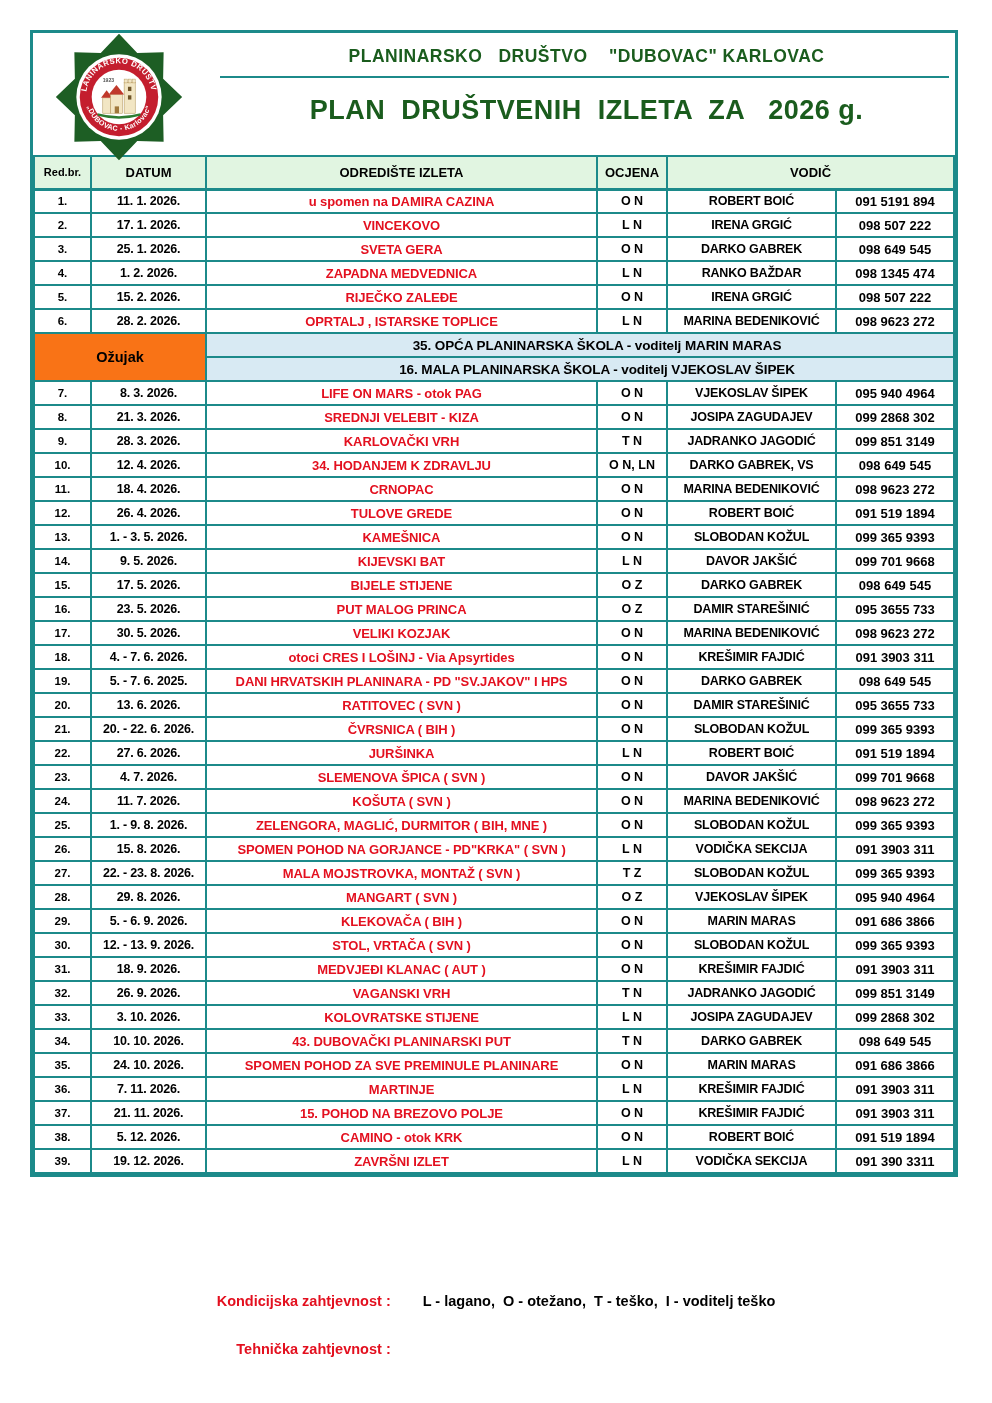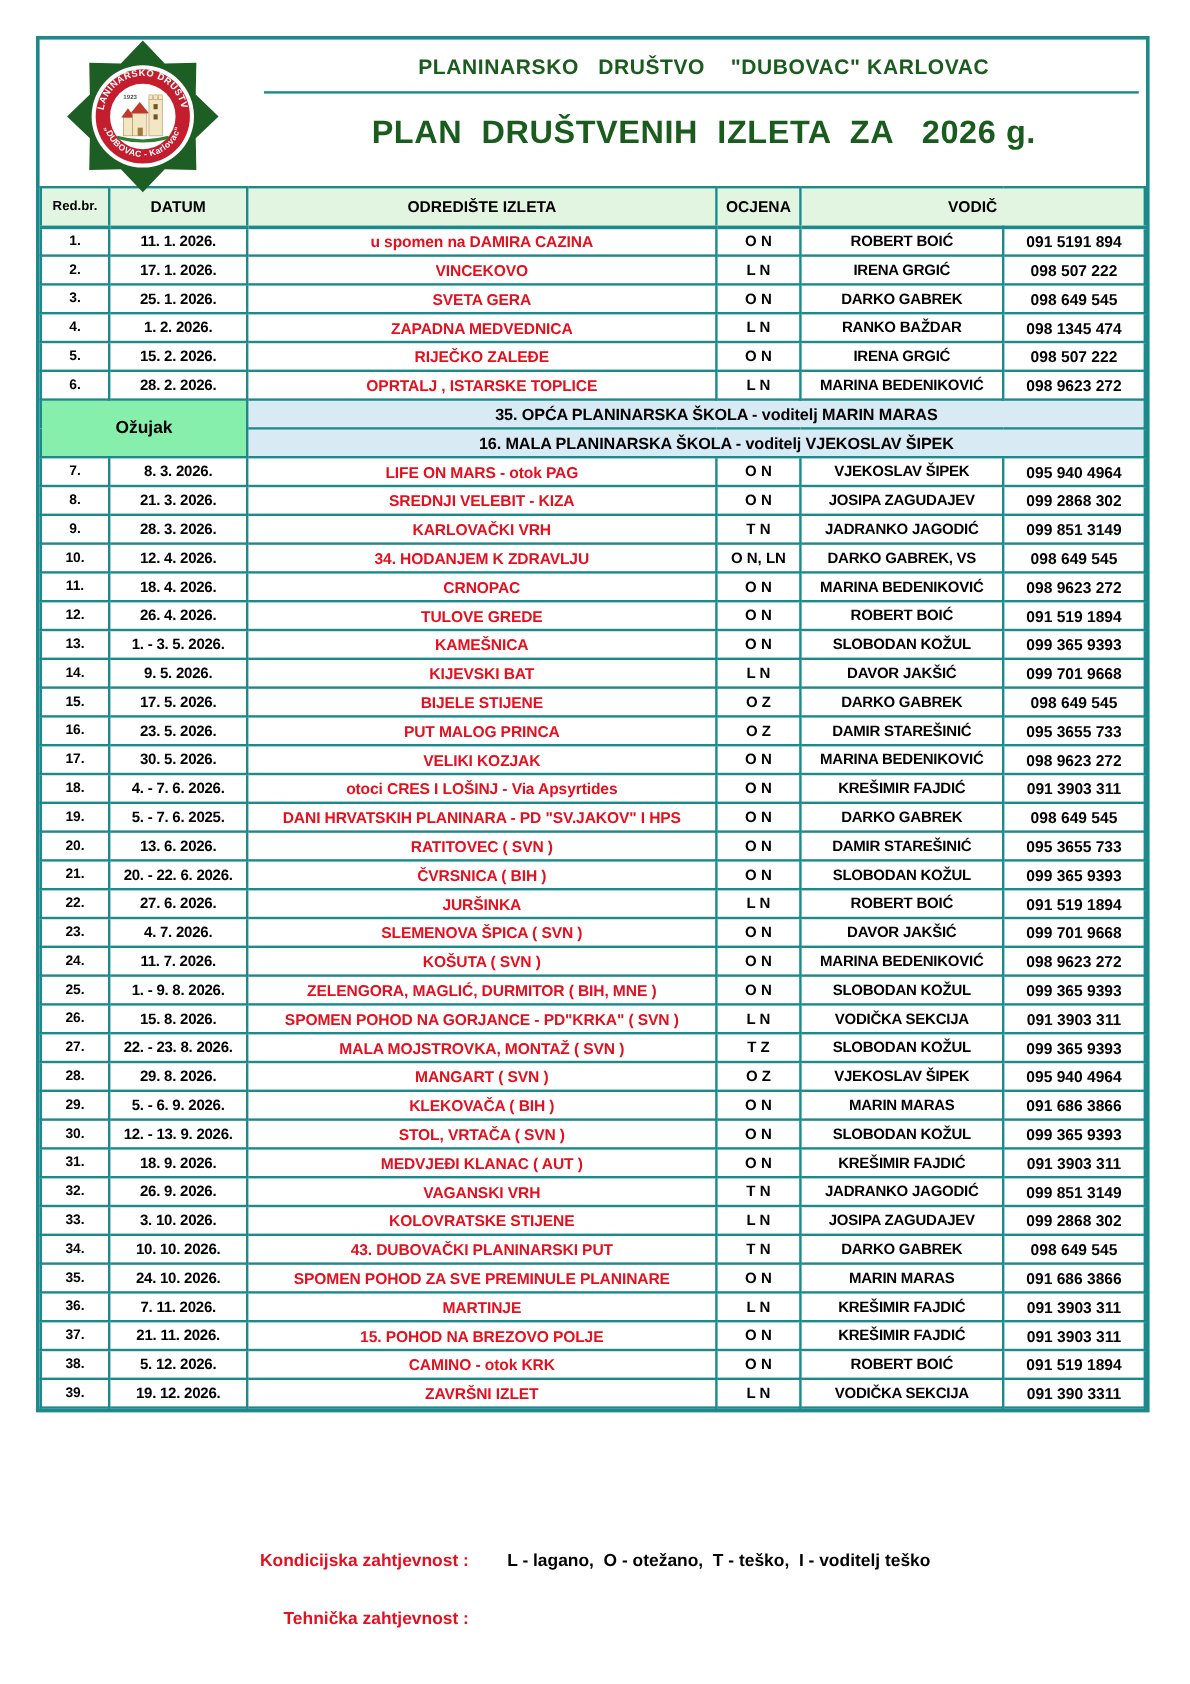--- a/index.html
+++ b/index.html
@@ -41,21 +41,21 @@
   th,td{border:2px solid var(--teal);padding:0 2px;text-align:center;vertical-align:middle;font-weight:bold;overflow:hidden;}
   thead th{background:var(--pale-green);font-size:13px;height:33px;border-bottom-width:3px;color:#000;}
   thead th.h-no{font-size:11px;}
   td{height:24px;color:#000;}
   .c-no{font-size:11.5px;}
   .c-date{font-size:12.5px;letter-spacing:-.2px;}
   .c-dest{color:var(--red);font-size:13px;letter-spacing:-.1px;}
   .c-grade{font-size:12.5px;}
   .c-guide{font-size:12.5px;letter-spacing:-.2px;}
   .c-phone{font-size:13px;}
-  .month-cell{background:#86efac;font-size:14.5px;}
+  .month-cell{background:#f97316;font-size:14.5px;}
   .school-cell{background:var(--pale-blue);font-size:13.5px;letter-spacing:-.1px;padding-left:36px;}
   
   .legend{position:absolute;left:0;right:0;top:1280px;text-align:center;}
   .legend-title{color:var(--red);font-weight:bold;font-size:15px;letter-spacing:.2px;}
   .legend-grid{
     display:grid;grid-template-columns:max-content max-content;
     justify-content:center;column-gap:12px;row-gap:10px;
     margin-top:13px;font-size:14.5px;font-weight:bold;gap:32px;
   }
   .l-label{color:var(--red);text-align:right;white-space:pre;}

